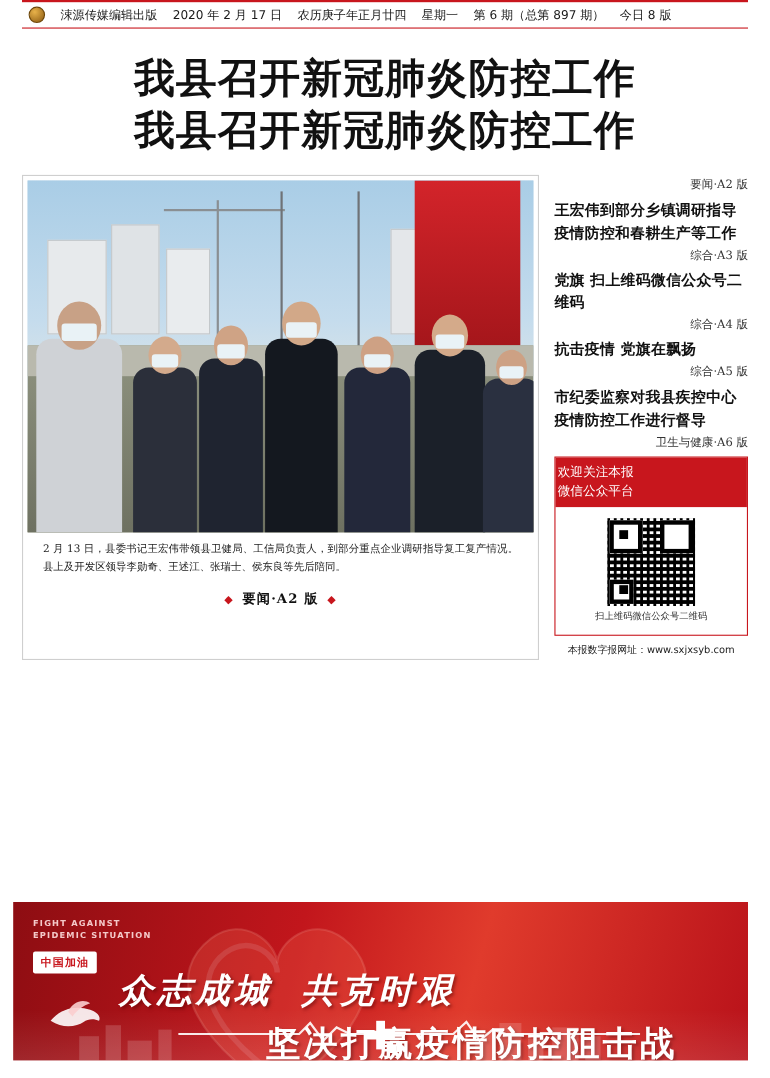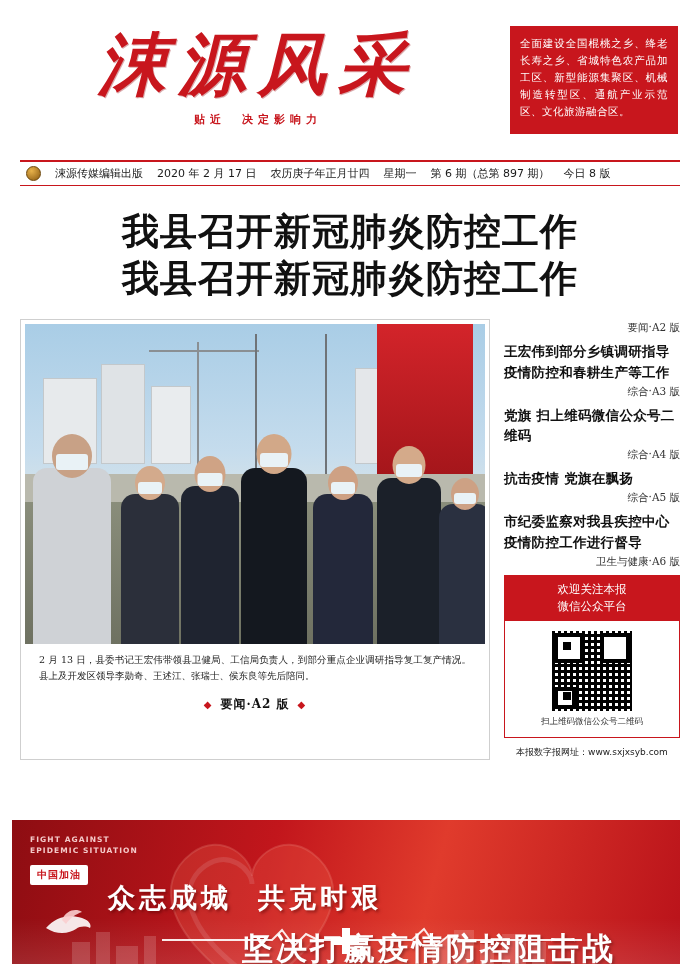--- a/index.html
+++ b/index.html
@@ -177,21 +177,20 @@
     font-family: "DejaVu Serif", "Liberation Serif", serif;
   }
   .qr-box {
     margin-top: 6px;
     border: 1px solid #c8161d;
     background: #fff;
   }
   .qr-head {
     background: #c8161d;
     color: #fff;
-    text-align: center;
     font-size: 11.5px;
     line-height: 1.5;
     padding: 5px 2px;
     font-family: "DejaVu Serif", "Liberation Serif", serif;
   }
   .qr-body { padding: 8px 0 6px 0; text-align:center; }
   .qr-code {
     width: 84px; height: 84px; margin: 0 auto;
     background-color:#fff;
     background-image:
@@ -257,23 +256,24 @@
     font-size: 10px;
     font-weight: 700;
     padding: 3px 7px;
     border-radius: 2px;
     letter-spacing: 1px;
     font-family: "DejaVu Serif", "Liberation Serif", serif;
   }
   .banner-l1 {
     position:absolute; left: 96px; top: 60px;
     font-family: "DejaVu Serif", "Liberation Serif", serif;
-    font-size: 27px; font-weight: 700; letter-spacing: 4px;
+    font-size: 31px; font-weight: 700; letter-spacing: 4px;
     text-shadow: 2px 2px 3px rgba(80,0,0,.5);
     white-space: nowrap;
+    font-style: italic;
   }
   .banner-l1 .gap { display:inline-block; width:26px; }
   .banner-l2 {
     position:absolute; left: 230px; top: 108px;
     font-family: "DejaVu Serif", "Liberation Serif", serif;
     font-size: 31px; font-weight: 700; letter-spacing: 3px;
     text-shadow: 2px 2px 3px rgba(80,0,0,.5);
     white-space: nowrap;
   }
   .skyline {
@@ -290,27 +290,20 @@
   .cross i { position:absolute; background:#fff; }
   .cross i:first-child { left:9px; top:0; width:8px; height:26px; }
   .cross i:last-child { left:0; top:9px; width:26px; height:8px; }
   .dove { position:absolute; left:30px; bottom:24px; width:52px; height:34px; opacity:.95; }
 </style>
 </head>
 <body>
 
 <div class="page">
 
-  <div class="masthead">
-    <div class="nameplate">
-      <div class="nameplate-title">涑源风采</div>
-      <div class="nameplate-sub">贴近　决定影响力</div>
-    </div>
-    <div class="red-box">全面建设全国棍桃之乡、绛老长寿之乡、省城特色农产品加工区、新型能源集聚区、机械制造转型区、通航产业示范区、文化旅游融合区。</div>
-  </div>
 
   <div class="infobar">
     <div class="seal"></div>
     <span>涑源传媒编辑出版</span>
     <span>2020 年 2 月 17 日</span>
     <span>农历庚子年正月廿四</span>
     <span>星期一</span>
     <span>第 6 期（总第 897 期）</span>
     <span>今日 8 版</span>
   </div>

